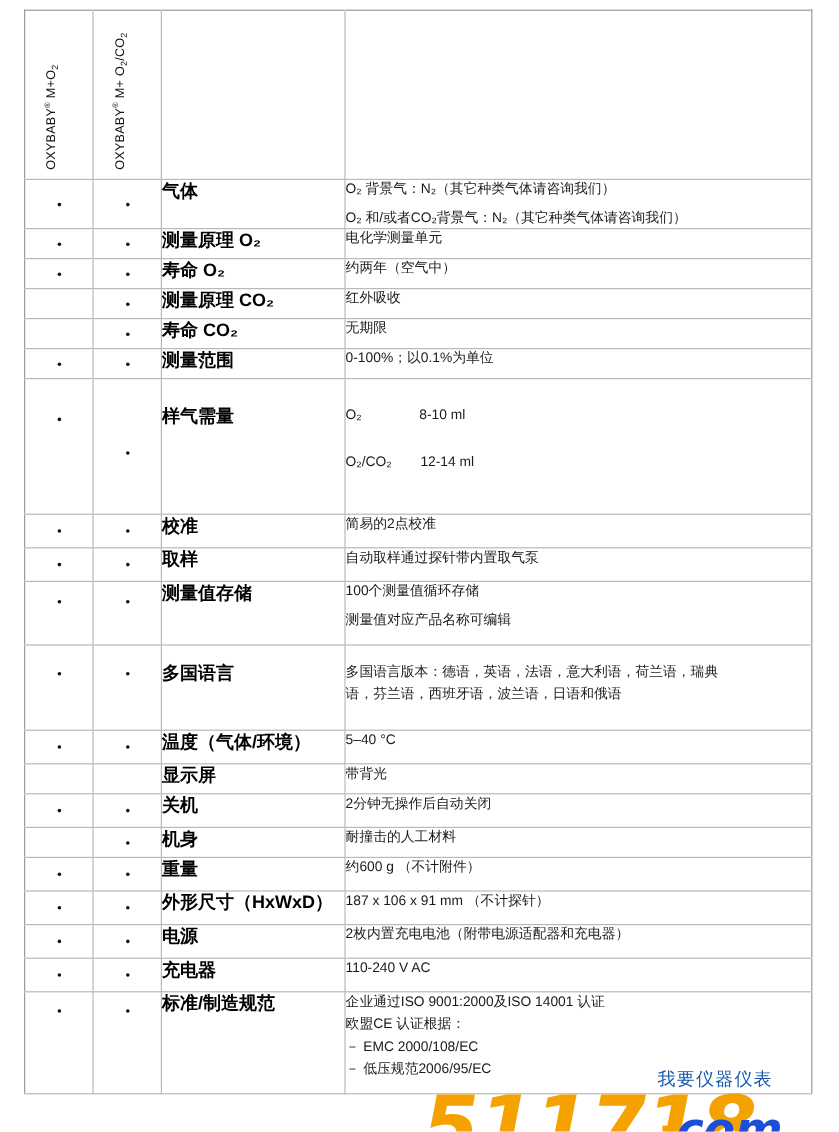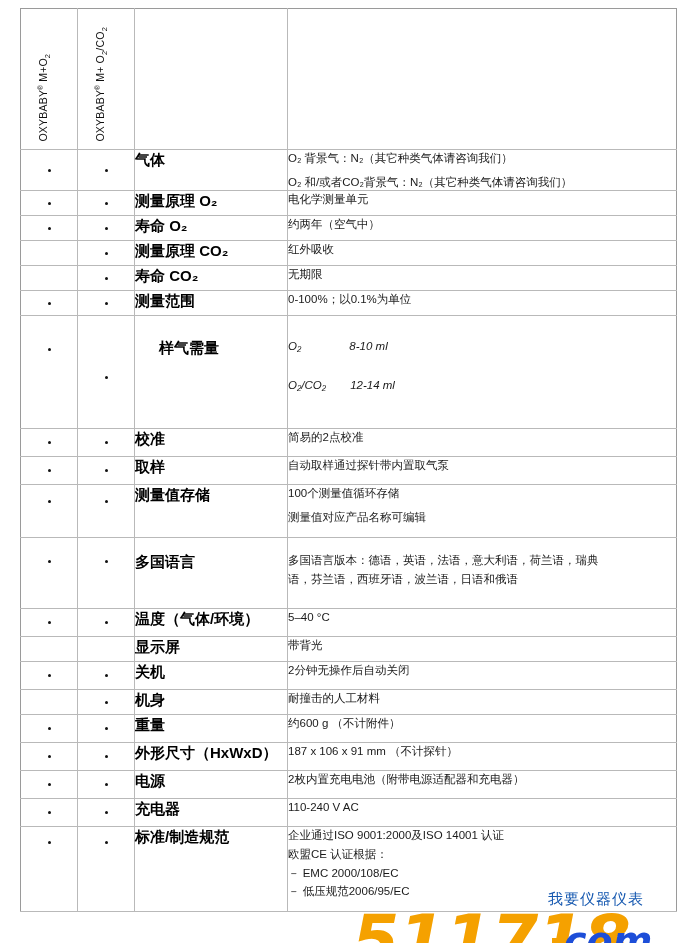--- a/index.html
+++ b/index.html
@@ -106,21 +106,20 @@
     font-size: 11.5px;
     padding: 7px 8px 7px 10px;
     color: #1a1a1a;
     line-height: 1.45;
   }
   .value-cell .line { display: block; }
   .value-cell .line + .line { margin-top: 6px; }
 
   .sample-grid .line {
     display: block;
-    font-style: italic;
   }
   .sample-grid .amt {
     display: inline-block;
     margin-left: 48px;
   }
 
   .row-h-xs td { height: 24px; }
   .row-h-s  td { height: 27px; }
   .row-h-m  td { height: 30px; }
   .row-h-sample td { height: 90px; }
@@ -293,21 +292,21 @@
 
       <tr class="row-h-sample">
         <td class="dotcell">
           <div style="height:32px"></div>
             <span class="dot"></span>
         </td>
         <td class="dotcell">
           <div style="height:60px"></div>
             <span class="dot"></span>
         </td>
-        <td class="label-cell" style="padding-top:22px;padding-left:24px;">样气需量</td>
+        <td class="label-cell" style="padding-top:22px;">样气需量</td>
         <td class="value-cell sample-grid" style="padding-top:22px;">
           <span class="line">
             <span>O₂</span><span class="amt">8-10 ml</span>
           </span>
           <span class="line" style="margin-top:22px;">
             <span>O₂/CO₂</span><span class="amt" style="margin-left:24px;">12-14 ml</span>
           </span>
         </td>
       </tr>
 

